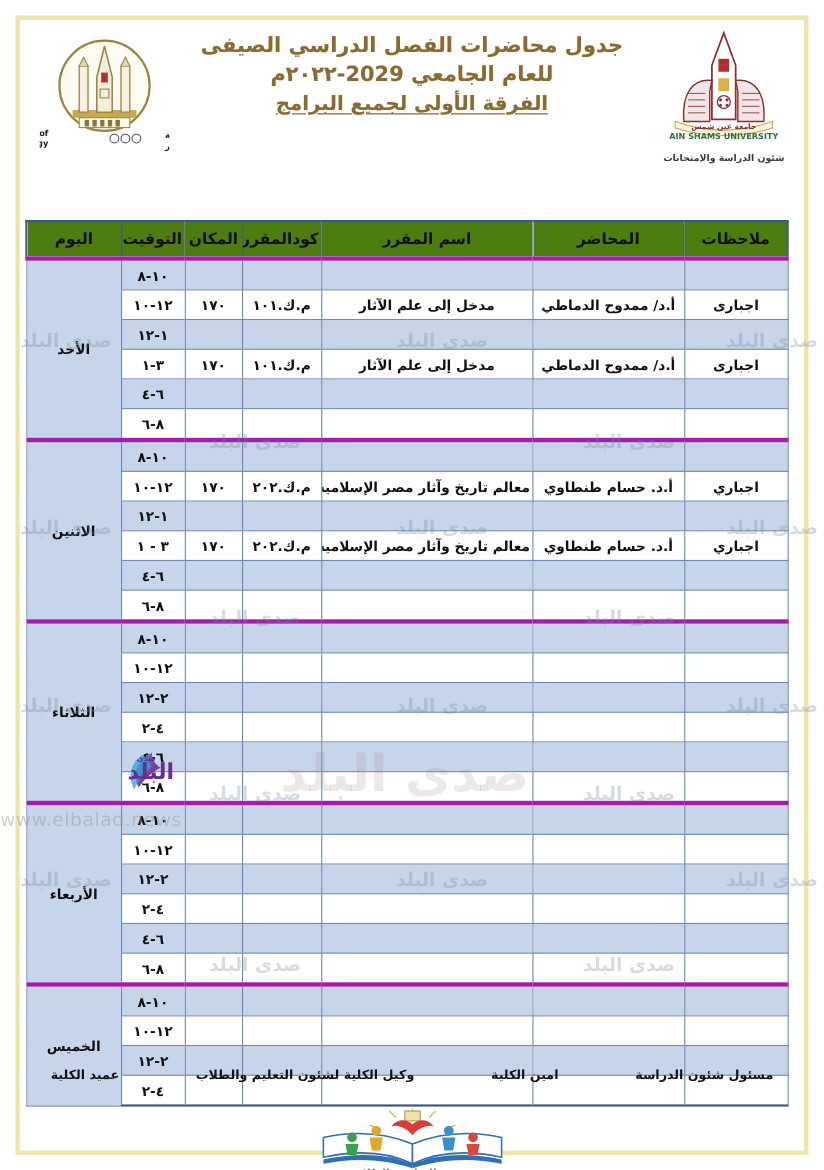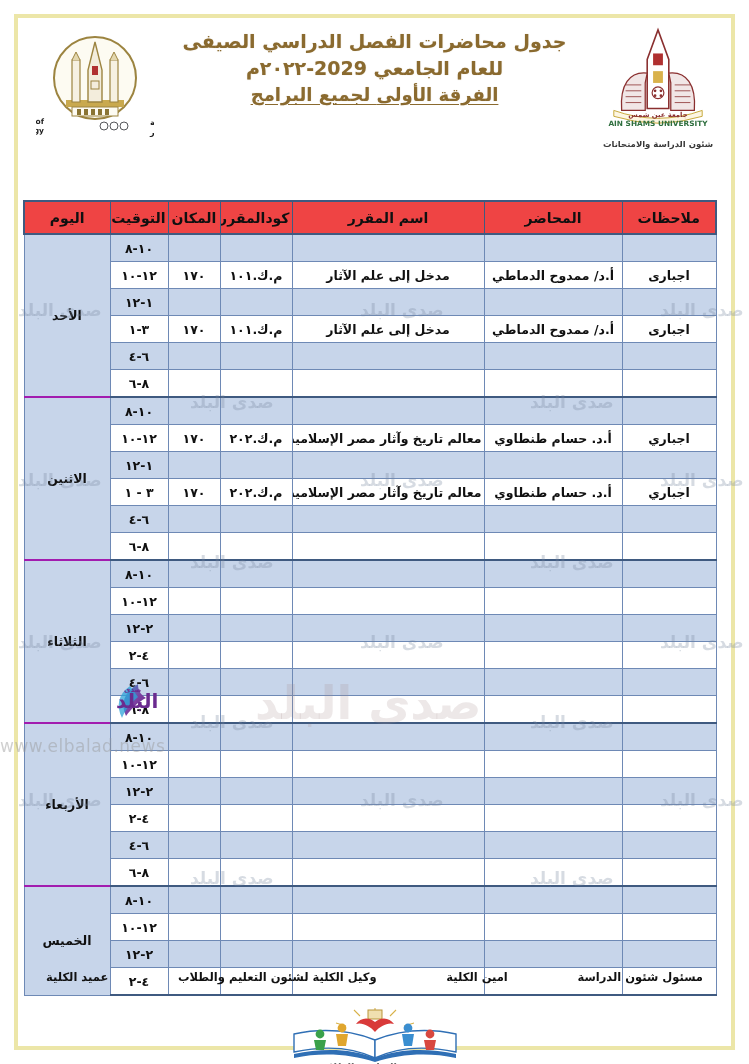--- a/index.html
+++ b/index.html
@@ -101,21 +101,21 @@
     text-align: center;
     vertical-align: middle;
     font-size: 12.5px;
     font-weight: bold;
     color: #101010;
     padding: 0 2px;
     overflow: hidden;
     white-space: nowrap;
   }
   table.sched thead th {
-    background: #ef4444;
+    background: #4d7c0f;
     border-color: #3f5a80;
     border-width: 2px 1px;
     height: 31px;
     font-size: 14px;
   }
   table.sched thead th:first-child { border-right-width: 2px; }
   table.sched thead th:last-child { border-left-width: 2px; }
 
   col.c-day   { width: 86px; }
   col.c-time  { width: 58px; }
@@ -130,21 +130,21 @@
     font-size: 14px;
     border-width: 2px 1px;
     border-color: #3f5a80 #6e89b5;
   }
   tr.band-a td { background: #c7d5ea; }
   tr.band-b td { background: #ffffff; }
   td.time-cell { font-size: 12px; letter-spacing: .3px; }
   td.name-cell { font-size: 12.5px; }
   td.lect-cell { font-size: 12.5px; }
 
-  tr.day-start td { border-top: 2px solid #a21caf; margin-left: 38px; }
+  tr.day-start td { border-top: 4px solid #a21caf; margin-left: 38px; }
   tr.day-end   td { border-bottom: 2px solid #3f5a80; }
 
   
   .signatures {
     position: absolute;
     left: 14px;
     right: 14px;
     top: 952px;
     display: flex;
     flex-direction: row;

